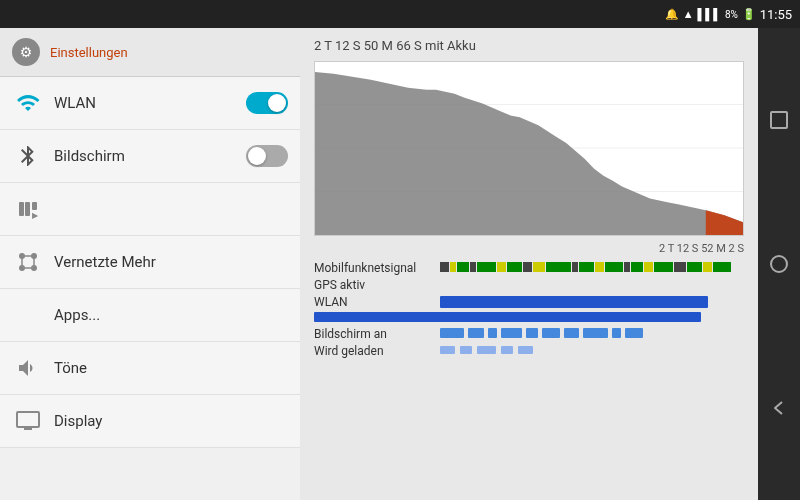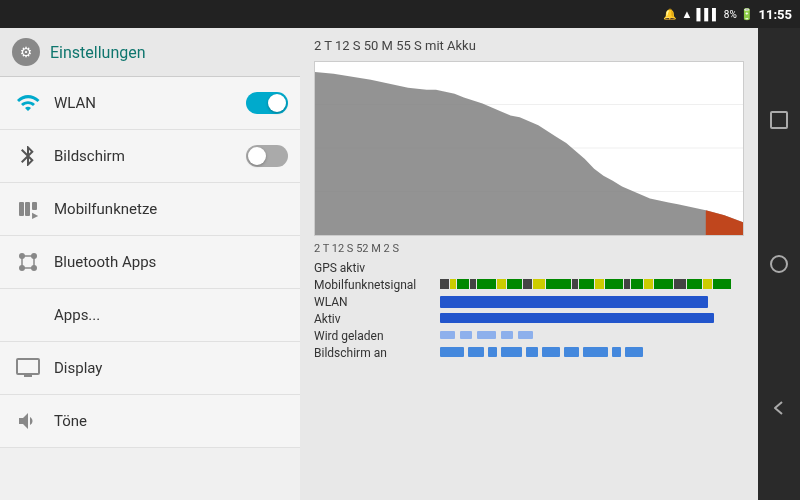--- a/index.html
+++ b/index.html
@@ -23,21 +23,21 @@
       gap: 6px;
     }
     .status-icons {
       display: flex;
       align-items: center;
       gap: 4px;
     }
     .status-time {
       color: white;
       font-size: 13px;
-      font-weight: bold;
+      font-weight: normal;
     }
     .status-icon {
       color: white;
       font-size: 11px;
     }
     .battery-text {
       color: white;
       font-size: 10px;
     }
 
@@ -68,22 +68,22 @@
       height: 28px;
       background: #888;
       border-radius: 50%;
       display: flex;
       align-items: center;
       justify-content: center;
       color: white;
       font-size: 14px;
     }
     .settings-title {
-      font-size: 16px;
-      color: #0f766e;
+      font-size: 13px;
+      color: #c2410c;
       font-weight: normal;
     }
 
     .section-header {
       padding: 8px 12px 4px;
       font-size: 12px;
       font-weight: bold;
       color: #00aacc;
       text-transform: uppercase;
     }
@@ -163,21 +163,21 @@
       background: white;
       border: 1px solid #ccc;
       margin-bottom: 6px;
       position: relative;
       overflow: hidden;
     }
 
     .chart-time-label {
       font-size: 11px;
       color: #555;
-      text-align: left;
+      text-align: right;
       margin-bottom: 6px;
     }
 
     
     .usage-section {
       font-size: 12px;
       color: #333;
     }
     .usage-row {
       display: flex;
@@ -291,69 +291,68 @@
 
     <div class="menu-item">
       <div class="menu-item-icon">
         <svg width="24" height="24" viewBox="0 0 24 24">
           <rect fill="#888" x="3" y="5" width="5" height="14" rx="1"></rect>
           <rect fill="#888" x="9" y="5" width="5" height="14" rx="1"></rect>
           <rect fill="#888" x="16" y="5" width="5" height="8" rx="1"></rect>
           <text x="16" y="21" font-size="8" fill="#888">▶</text>
         </svg>
       </div>
-      <span class="menu-item-label">Mobilfunknetze</span>
     </div>
 
     <div class="menu-item">
       <div class="menu-item-icon">
         <svg width="24" height="24" viewBox="0 0 24 24">
           <circle fill="#888" cx="6" cy="6" r="3"></circle>
           <circle fill="#888" cx="18" cy="6" r="3"></circle>
           <circle fill="#888" cx="6" cy="18" r="3"></circle>
           <circle fill="#888" cx="18" cy="18" r="3"></circle>
           <line stroke="#888" x1="6" y1="6" x2="18" y2="6" stroke-width="1.5"></line>
           <line stroke="#888" x1="6" y1="6" x2="6" y2="18" stroke-width="1.5"></line>
           <line stroke="#888" x1="18" y1="6" x2="18" y2="18" stroke-width="1.5"></line>
           <line stroke="#888" x1="6" y1="18" x2="18" y2="18" stroke-width="1.5"></line>
         </svg>
       </div>
-      <span class="menu-item-label">Bluetooth Apps</span>
+      <span class="menu-item-label">Vernetzte Mehr</span>
     </div>
 
     <div class="menu-item">
       <div class="menu-item-icon"></div>
       <span class="menu-item-label">Apps...</span>
     </div>
 
+
+    <div class="menu-item">
+      <div class="menu-item-icon">
+        <svg width="24" height="24" viewBox="0 0 24 24">
+          <path fill="#888" d="M3 9v6h4l5 5V4L7 9H3zm13.5 3c0-1.77-1.02-3.29-2.5-4.03v8.05c1.48-.73 2.5-2.25 2.5-4.02z"></path>
+        </svg>
+      </div>
+      <span class="menu-item-label">Töne</span>
+    </div>
 
     <div class="menu-item">
       <div class="menu-item-icon">
         <svg width="26" height="24" viewBox="0 0 26 24">
           <rect fill="none" stroke="#888" x="2" y="3" width="22" height="15" rx="1" stroke-width="2"></rect>
           <rect fill="#888" x="9" y="19" width="8" height="2"></rect>
         </svg>
       </div>
       <span class="menu-item-label">Display</span>
     </div>
 
-    <div class="menu-item">
-      <div class="menu-item-icon">
-        <svg width="24" height="24" viewBox="0 0 24 24">
-          <path fill="#888" d="M3 9v6h4l5 5V4L7 9H3zm13.5 3c0-1.77-1.02-3.29-2.5-4.03v8.05c1.48-.73 2.5-2.25 2.5-4.02z"></path>
-        </svg>
-      </div>
-      <span class="menu-item-label">Töne</span>
-    </div>
-
   </div>
 
   <div class="content-area">
 
-    <div class="battery-title">2 T 12 S 50 M 55 S mit Akku</div>
+    <div class="battery-title">2 T 12 S 50 M 66 S mit Akku</div>
 
     <div class="battery-chart">
       <svg class="chart-svg" viewBox="0 0 460 175" preserveAspectRatio="none">
 
         <rect x="0" y="0" width="460" height="175" fill="white"></rect>
 
         <line x1="0" y1="43" x2="460" y2="43" stroke="#eee" stroke-width="1"></line>
         <line x1="0" y1="87" x2="460" y2="87" stroke="#eee" stroke-width="1"></line>
         <line x1="0" y1="131" x2="460" y2="131" stroke="#eee" stroke-width="1"></line>
 
@@ -409,25 +408,20 @@
           Z
         " fill="#cc3300" opacity="0.8"></path>
       </svg>
     </div>
 
     <div class="chart-time-label">2 T 12 S 52 M 2 S</div>
 
     <div class="usage-section">
 
       <div class="usage-row">
-        <span class="usage-label">GPS aktiv</span>
-        <div class="usage-bar-container"></div>
-      </div>
-
-      <div class="usage-row">
         <span class="usage-label">Mobilfunknetsignal</span>
         <div class="usage-bar-container">
           <div style="display:flex;height:10px;gap:1px;width:100%;">
             <div style="background:#444;height:10px;width:3%;"></div>
             <div style="background:#cc0;height:10px;width:2%;"></div>
             <div style="background:#080;height:10px;width:4%;"></div>
             <div style="background:#444;height:10px;width:2%;"></div>
             <div style="background:#080;height:10px;width:6%;"></div>
             <div style="background:#cc0;height:10px;width:3%;"></div>
             <div style="background:#080;height:10px;width:5%;"></div>
@@ -444,43 +438,34 @@
             <div style="background:#080;height:10px;width:6%;"></div>
             <div style="background:#444;height:10px;width:4%;"></div>
             <div style="background:#080;height:10px;width:5%;"></div>
             <div style="background:#cc0;height:10px;width:3%;"></div>
             <div style="background:#080;height:10px;width:6%;"></div>
           </div>
         </div>
       </div>
 
       <div class="usage-row">
+        <span class="usage-label">GPS aktiv</span>
+        <div class="usage-bar-container"></div>
+      </div>
+
+      <div class="usage-row">
         <span class="usage-label">WLAN</span>
         <div class="usage-bar-container">
           <div class="wlan-bar"></div>
         </div>
       </div>
 
       <div class="usage-row">
-        <span class="usage-label">Aktiv</span>
         <div class="usage-bar-container">
           <div class="aktiv-bar"></div>
-        </div>
-      </div>
-
-      <div class="usage-row">
-        <span class="usage-label">Wird geladen</span>
-        <div class="usage-bar-container">
-          <div style="display:flex;gap:5px;align-items:center;height:10px;">
-            <div style="background:#6699ee;height:8px;width:5%;border-radius:1px;opacity:0.7;"></div>
-            <div style="background:#6699ee;height:8px;width:4%;border-radius:1px;opacity:0.7;"></div>
-            <div style="background:#6699ee;height:8px;width:6%;border-radius:1px;opacity:0.7;"></div>
-            <div style="background:#6699ee;height:8px;width:4%;border-radius:1px;opacity:0.7;"></div>
-            <div style="background:#6699ee;height:8px;width:5%;border-radius:1px;opacity:0.7;"></div>
-          </div>
         </div>
       </div>
 
       <div class="usage-row">
         <span class="usage-label">Bildschirm an</span>
         <div class="usage-bar-container">
           <div style="display:flex;gap:4px;align-items:center;height:10px;">
             <div style="background:#4488dd;height:10px;width:8%;border-radius:1px;"></div>
             <div style="background:#4488dd;height:10px;width:5%;border-radius:1px;"></div>
             <div style="background:#4488dd;height:10px;width:3%;border-radius:1px;"></div>
@@ -488,20 +473,33 @@
             <div style="background:#4488dd;height:10px;width:4%;border-radius:1px;"></div>
             <div style="background:#4488dd;height:10px;width:6%;border-radius:1px;"></div>
             <div style="background:#4488dd;height:10px;width:5%;border-radius:1px;"></div>
             <div style="background:#4488dd;height:10px;width:8%;border-radius:1px;"></div>
             <div style="background:#4488dd;height:10px;width:3%;border-radius:1px;"></div>
             <div style="background:#4488dd;height:10px;width:6%;border-radius:1px;"></div>
           </div>
         </div>
       </div>
 
+      <div class="usage-row">
+        <span class="usage-label">Wird geladen</span>
+        <div class="usage-bar-container">
+          <div style="display:flex;gap:5px;align-items:center;height:10px;">
+            <div style="background:#6699ee;height:8px;width:5%;border-radius:1px;opacity:0.7;"></div>
+            <div style="background:#6699ee;height:8px;width:4%;border-radius:1px;opacity:0.7;"></div>
+            <div style="background:#6699ee;height:8px;width:6%;border-radius:1px;opacity:0.7;"></div>
+            <div style="background:#6699ee;height:8px;width:4%;border-radius:1px;opacity:0.7;"></div>
+            <div style="background:#6699ee;height:8px;width:5%;border-radius:1px;opacity:0.7;"></div>
+          </div>
+        </div>
+      </div>
+
     </div>
 
   </div>
 
   <div class="right-nav">
     <div class="nav-btn">
       <svg width="22" height="22" viewBox="0 0 22 22">
         <rect x="3" y="3" width="16" height="16" fill="none" stroke="#aaa" stroke-width="2" rx="1"></rect>
       </svg>
     </div>

